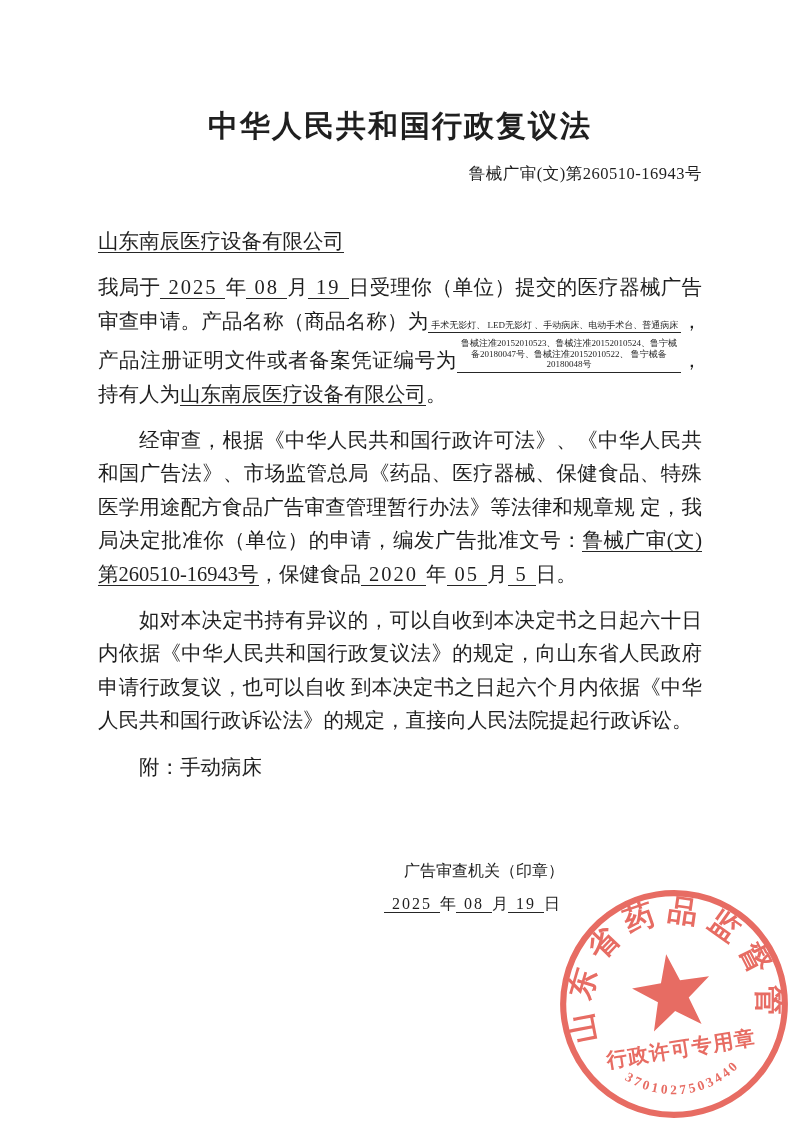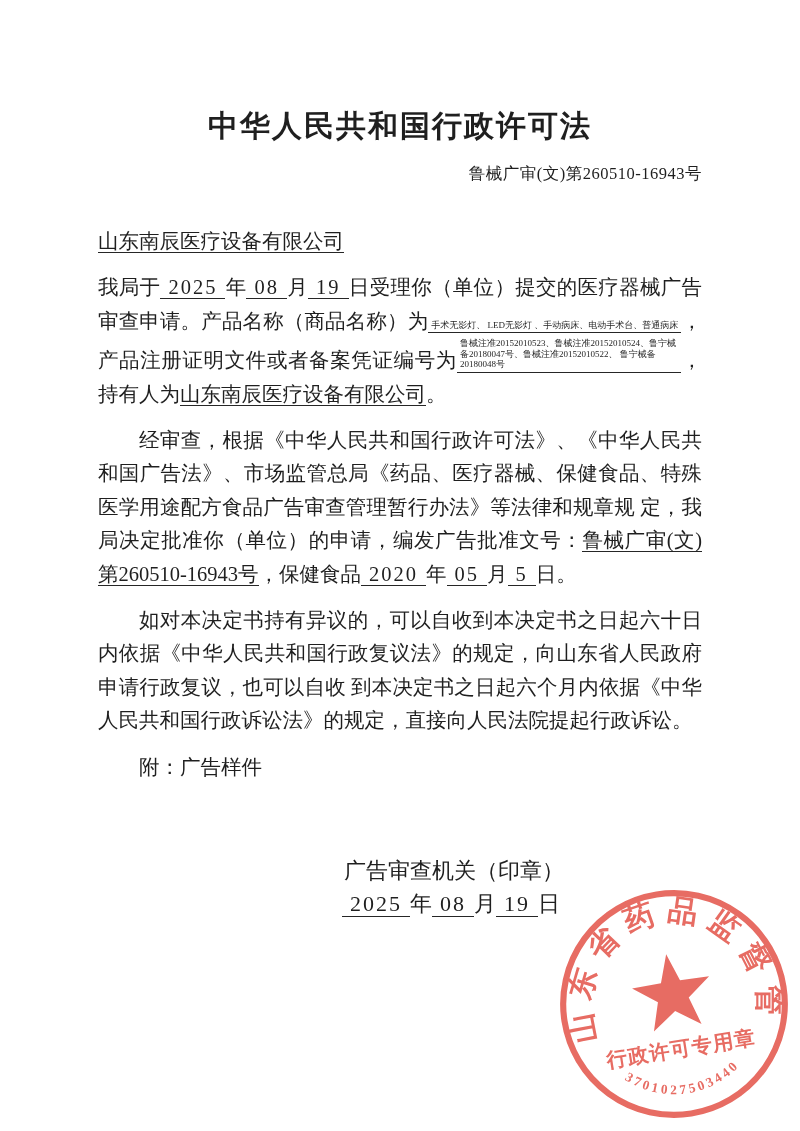--- a/index.html
+++ b/index.html
@@ -30,61 +30,61 @@
   .para + .para { margin-top:13px; }
 
   .u { border-bottom:1.5px solid #262626; }
   .fill {
     border-bottom:1.5px solid #262626;
     padding:0 8px; letter-spacing:2px; white-space:nowrap;
   }
   .small-fill {
     display:inline-block; font-size:9px; line-height:10.5px;
     border-bottom:1.5px solid #262626;
-    padding:0 3px 2px; vertical-align:baseline; text-align:left;
+    padding:0 3px 2px; vertical-align:baseline; text-align:center;
     text-indent:0;
   }
   .small-fill.wide { max-width:224px;font-family:Liberation Serif, serif; }
 
   .attachment { text-indent:2em; margin-top:0; }
 
   .signature {
     margin-top:70px; text-align:right; padding-right:138px;
-    font-size:22px; line-height:33px;
+    font-size:16px; line-height:33px;
   }
   .signature .date-line { margin-top:0; padding-right:4px; }
 
   .seal {
     position:absolute; left:556px; top:886px; width:236px; height:236px;
     color:#e4574d; transform:rotate(-9deg);
     opacity:.88; mix-blend-mode:multiply; pointer-events:none;
   }
   .seal svg { width:100%; height:100%; }
   .seal text { font-family:"Liberation Serif","DejaVu Serif",serif; font-weight:600; }
 </style>
 </head>
 <body>
 
 <div class="page">
 
-  <h1 class="title">中华人民共和国行政许可法</h1>
+  <h1 class="title">中华人民共和国行政复议法</h1>
 
   <div class="doc-number">鲁械广审(文)第260510-16943号</div>
 
   <div class="body-text">
 
     <div class="para"><span class="u">山东南辰医疗设备有限公司</span></div>
 
     <p class="para"><span>我局于</span><span class="fill">2025</span><span>年</span><span class="fill">08</span><span>月</span><span class="fill">19</span><span>日受理你（单位）提交的医疗器械广告审查申请。产品名称（商品名称）为</span><span class="small-fill">手术无影灯、 LED无影灯 、手动病床、电动手术台、普通病床</span><span>，</span><span>产品注册证明文件或者备案凭证编号为</span><span class="small-fill wide">鲁械注准20152010523、鲁械注准20152010524、鲁宁械备20180047号、鲁械注准20152010522、 鲁宁械备20180048号</span><span>，</span><span>持有人为</span><span class="u">山东南辰医疗设备有限公司</span><span>。</span></p>
 
     <p class="para indent"><span>经审查，根据《中华人民共和国行政许可法》、《中华人民共和国广告法》、市场监管总局《药品、医疗器械、保健食品、特殊医学用途配方食品广告审查管理暂行办法》等法律和规章规  定，我局决定批准你（单位）的申请，编发广告批准文号：</span><span class="u">鲁械广审(文)第260510-16943号</span><span>，保健食品</span><span class="fill">2020</span><span>年</span><span class="fill">05</span><span>月</span><span class="fill">5</span><span>日。</span></p>
 
     <p class="para indent">如对本决定书持有异议的，可以自收到本决定书之日起六十日内依据《中华人民共和国行政复议法》的规定，向山东省人民政府申请行政复议，也可以自收 到本决定书之日起六个月内依据《中华人民共和国行政诉讼法》的规定，直接向人民法院提起行政诉讼。</p>
 
-    <p class="para attachment">附：广告样件</p>
+    <p class="para attachment">附：手动病床</p>
 
     <div class="signature">
       <div>广告审查机关（印章）</div>
       <div class="date-line"><span class="fill">2025</span><span>年</span><span class="fill">08</span><span>月</span><span class="fill">19</span><span>日</span></div>
     </div>
   </div>
 
   <div class="seal" id="seal" style="color: rgb(228, 87, 77);">
     <svg viewBox="0 0 230 230">
       <defs>

